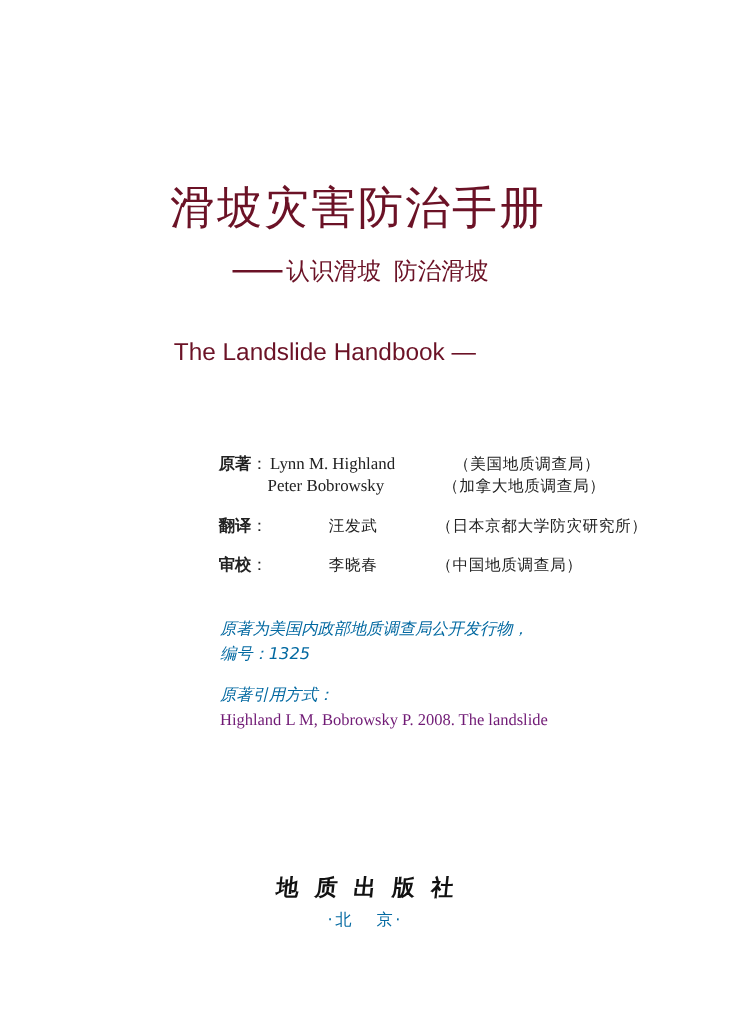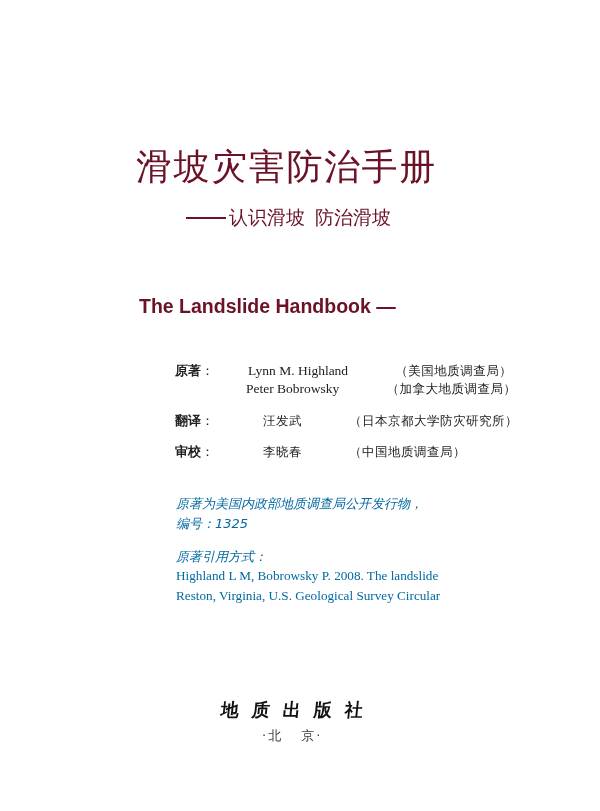--- a/index.html
+++ b/index.html
@@ -46,25 +46,24 @@
       position: relative;
       top: -1px;
     }
     .cn-subtitle .gap { display: inline-block; width: 10px; }
 
     
     .en-title {
       left: 139px;
       top: 271px;
       font-family: "Liberation Sans", "DejaVu Sans", sans-serif;
-      font-weight: bold;
+      font-weight: normal;
       font-size: 19.5px;
       line-height: 23px;
       color: #6b1226;
-      margin-top: 24px;
     }
     .en-title .line { display: block; }
 
     
     .credits {
       left: 175px;
       top: 362px;
       font-family: "Liberation Serif", "DejaVu Serif", serif;
       font-size: 13.5px;
       color: #222;
@@ -74,21 +73,21 @@
       font-family: "DejaVu Sans", "Liberation Sans", sans-serif;
       font-weight: bold;
       font-size: 13px;
       color: #222;
     }
     .credit-sep {
       font-family: "DejaVu Sans", sans-serif;
       font-size: 13px;
       margin-right: 2px;
     }
-    .credit-value { font-size: 13.5px; margin-left: 32px; }
+    .credit-value { font-size: 13.5px; }
     .credit-cn { font-size: 12.5px; letter-spacing: 0.5px; padding-left: 47px; }
 
     
     .note {
       left: 176px;
       font-family: "DejaVu Sans", "Liberation Sans", sans-serif;
       font-style: italic;
       font-size: 13px;
       line-height: 20px;
       color: #0369a1;
@@ -98,21 +97,21 @@
     .note-1 { top: 494px; }
     .note-2 { top: 547px; white-space: nowrap; }
 
     .citation {
       left: 176px;
       top: 566px;
       width: 252px;
       font-family: "Liberation Serif", "DejaVu Serif", serif;
       font-size: 13.2px;
       line-height: 20px;
-      color: #0369a1;
+      color: #701a75;
       white-space: normal;
       text-align: right;
     }
     .citation .cl { display: block; white-space: nowrap; }
 
     
     .publisher {
       left: 221px;
       top: 698px;
       font-family: "DejaVu Serif", "Liberation Serif", serif;
@@ -120,21 +119,21 @@
       font-size: 18px;
       letter-spacing: 13px;
       color: #111;
       transform: skewX(-6deg);
     }
     .city {
       left: 262px;
       top: 727px;
       font-family: "DejaVu Sans", sans-serif;
       font-size: 13px;
-      color: #404040;
+      color: #0369a1;
       letter-spacing: 2px;
     }
     .city .gap { display: inline-block; width: 18px; }
   </style>
 </head>
 <body>
 
 <div class="abs cn-title">滑坡灾害防治手册</div>
 
 <div class="abs cn-subtitle">
@@ -158,19 +157,18 @@
   <div class="credit-row" style="top:81px;">
     <span class="credit-label">审校</span><span class="credit-sep">：</span><span class="credit-cn">李晓春</span><span class="credit-cn">（中国地质调查局）</span>
   </div>
 </div>
 
 <div class="abs note note-1">原著为美国内政部地质调查局公开发行物，编号：1325</div>
 <div class="abs note note-2">原著引用方式：</div>
 
 <div class="abs citation">
   <span class="cl">Highland L M, Bobrowsky P. 2008. The landslide</span>
-  <span class="cl">Reston, Virginia, U.S. Geological Survey Circular</span>
 </div>
 
 <div class="abs publisher">地质出版社</div>
 <div class="abs city">
   <span>·北</span><span class="gap"></span><span>京·</span>
 </div>
 
 </body></html>

